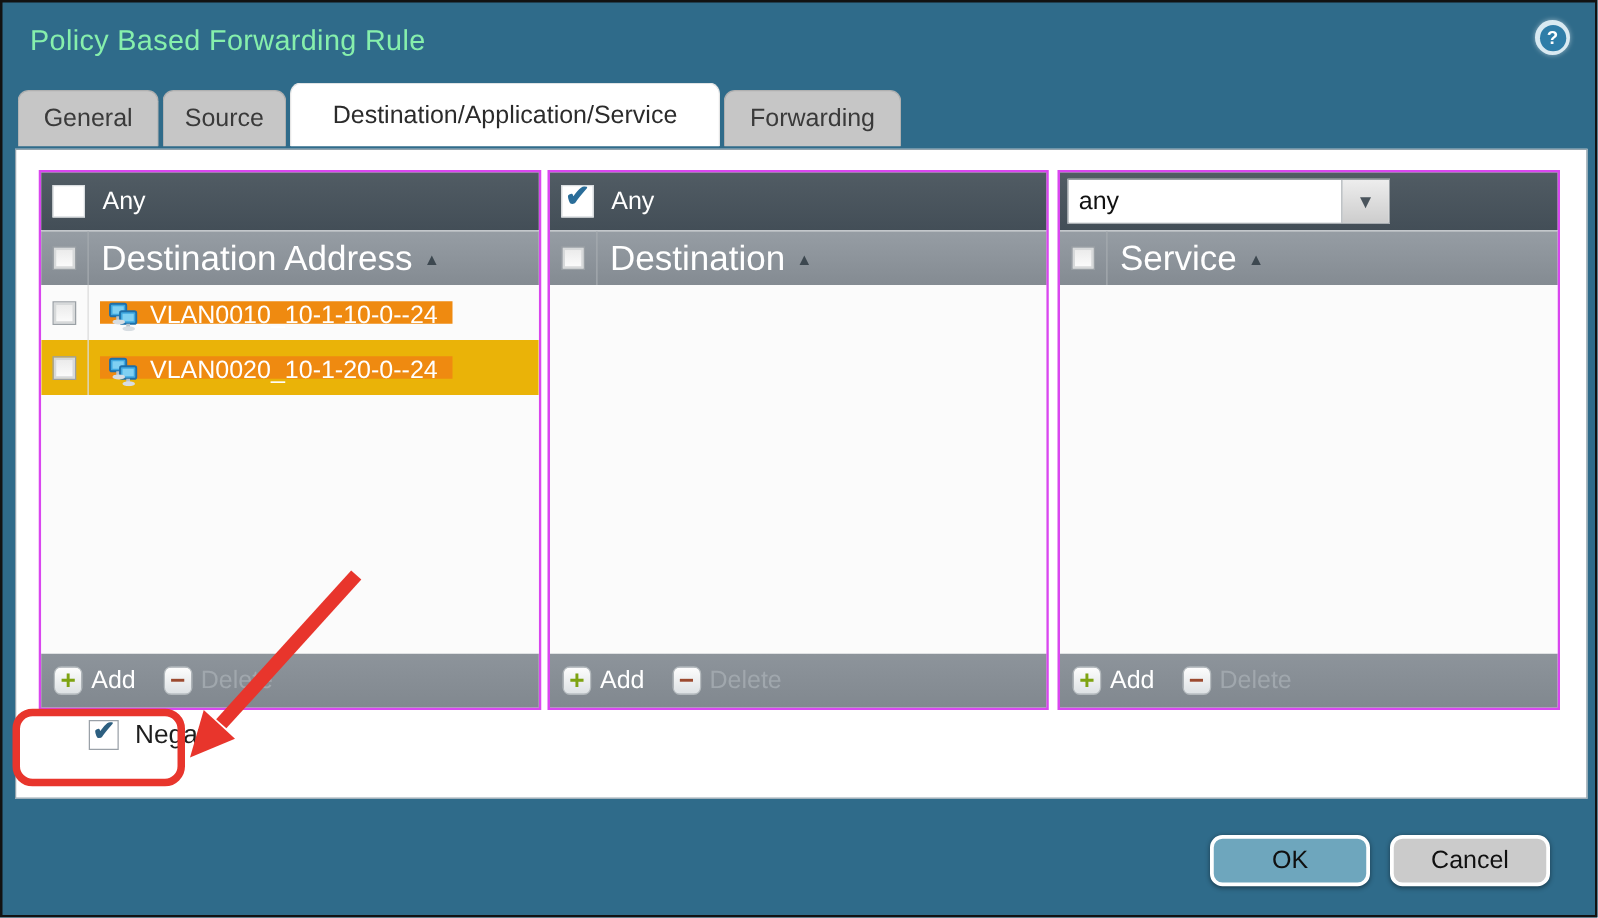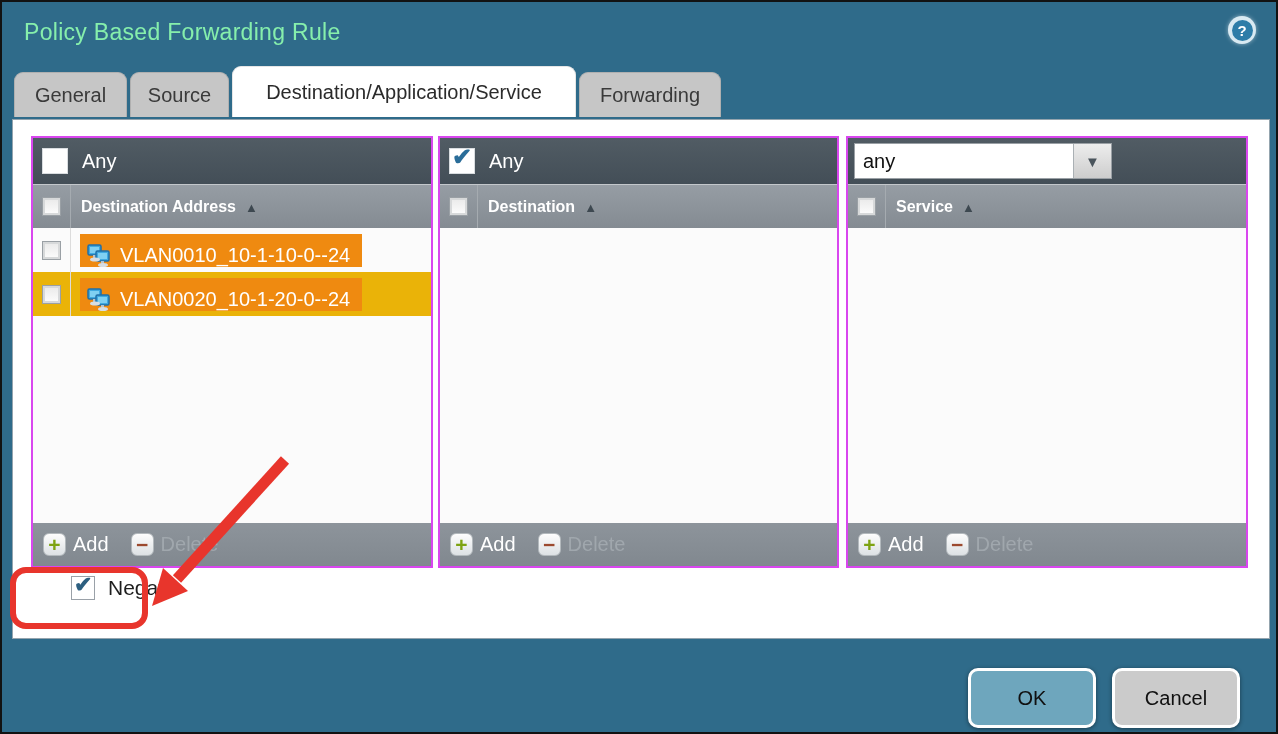--- a/index.html
+++ b/index.html
@@ -32,28 +32,28 @@
   .panel-destination { left:18px; width:402px; }
   .panel-applications { left:425px; width:401px; }
   .panel-service { left:833px; width:402px; }
 
   .any-header { height:46px; background:linear-gradient(#515c64,#434e57); display:flex; align-items:center; padding-left:9px; flex:none; }
   .any-label { color:#fff; font-size:20px; margin-left:14px; }
 
   .col-header { height:44px; background:linear-gradient(#969da4,#848b92); display:flex; align-items:stretch; flex:none; border-top:1px solid #c3c7cb; }
   .col-cb-cell { width:38px; display:flex; align-items:center; justify-content:center; border-right:1px solid #a5abb0; flex:none; }
   .col-label-cell { display:flex; align-items:center; padding-left:10px; gap:9px; }
-  .col-label { color:#fff; font-size:16px;font-weight:bold; }
+  .col-label { color:#fff; font-size:28px; }
   .sort-icon { color:#3d4850; font-size:13px; padding-top:2px; }
 
   .list { flex:1; background:#fbfbfb; overflow:hidden; }
   .row { height:44px; display:flex; align-items:center; }
   .row.stripe { background:#eab308; }
   .row-cb-cell { width:38px; display:flex; align-items:center; justify-content:center; border-right:1px solid #dcdcdc; align-self:stretch; flex:none; }
-  .chip { margin-left:9px; height:33px; background:#ef8a10; display:inline-flex; align-items:flex-end; padding:0 12px 0 6px; gap:8px; }
+  .chip { margin-left:9px; height:18px; background:#ef8a10; display:inline-flex; align-items:flex-start; padding:0 12px 0 6px; gap:8px; }
   .chip-text { color:#fff; font-size:20px; white-space:nowrap; }
 
   .panel-footer { height:43px; background:linear-gradient(#8d949b,#81888f); display:flex; align-items:center; padding-left:10px; gap:22px; flex:none; }
   .tool-btn { display:flex; align-items:center; gap:7px; cursor:pointer; }
   .tool-btn.disabled { cursor:default; }
   .mini-icon { width:23px; height:23px; border-radius:6px; background:linear-gradient(#fdfdfd,#dde1e4); border:1px solid #b3b9bd;
                display:flex; align-items:center; justify-content:center; font-weight:bold; line-height:1; }
   .plus-icon { color:#7ea312; font-size:21px; }
   .minus-icon { color:#9c4a2f; font-size:21px; }
   .tool-label { color:#fff; font-size:20px; }
@@ -77,21 +77,21 @@
   
   .negate-row { position:absolute; left:20px; top:456px; display:flex; align-items:center; gap:13px;margin-left:38px; }
   .negate-label { font-size:21px; color:#1e1e1e; }
 
   
   .annotation-box { position:absolute; left:8px; top:565px; width:138px; height:62px; border:6px solid #e8352c;
                     border-radius:16px; z-index:20; pointer-events:none; }
   .annotation-arrow { position:absolute; left:0; top:0; width:1278px; height:734px; z-index:19; pointer-events:none; }
 
   
-  .btn { position:absolute; top:666px; width:128px; height:60px; border:3px solid #fff; border-radius:10px;
+  .btn { position:absolute; top:666px; width:128px; height:41px; border:3px solid #fff; border-radius:10px;
          font-size:20px; color:#101010; display:flex; align-items:center; justify-content:center; cursor:pointer;
          box-shadow:0 1px 4px rgba(0,0,0,.45); font-family:"Liberation Sans", sans-serif; }
   .btn-ok { left:966px; background:#6ea6bd; }
   .btn-cancel { left:1110px; background:#cbcbcb; }
 </style>
 </head>
 <body>
 
 <div class="frame">
 

